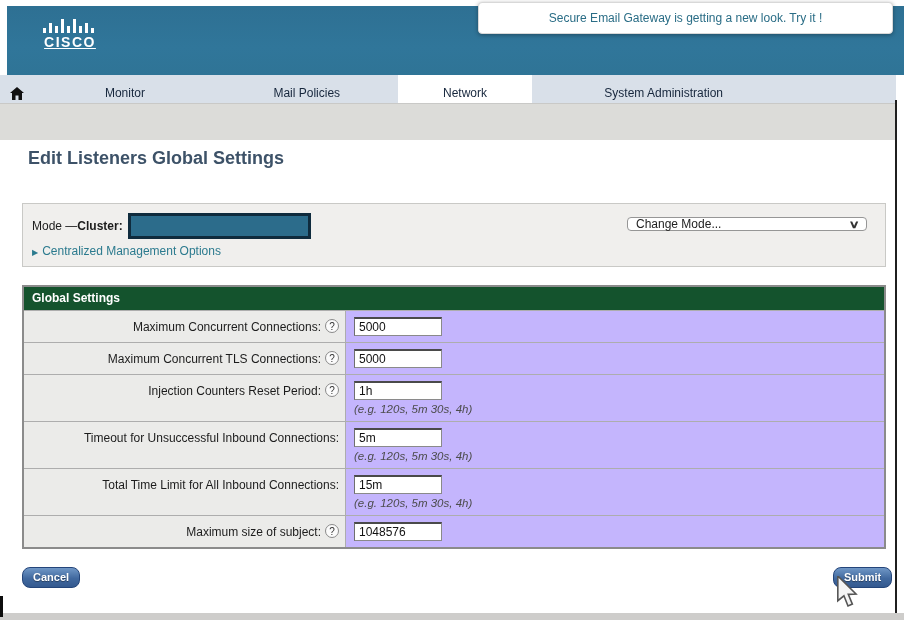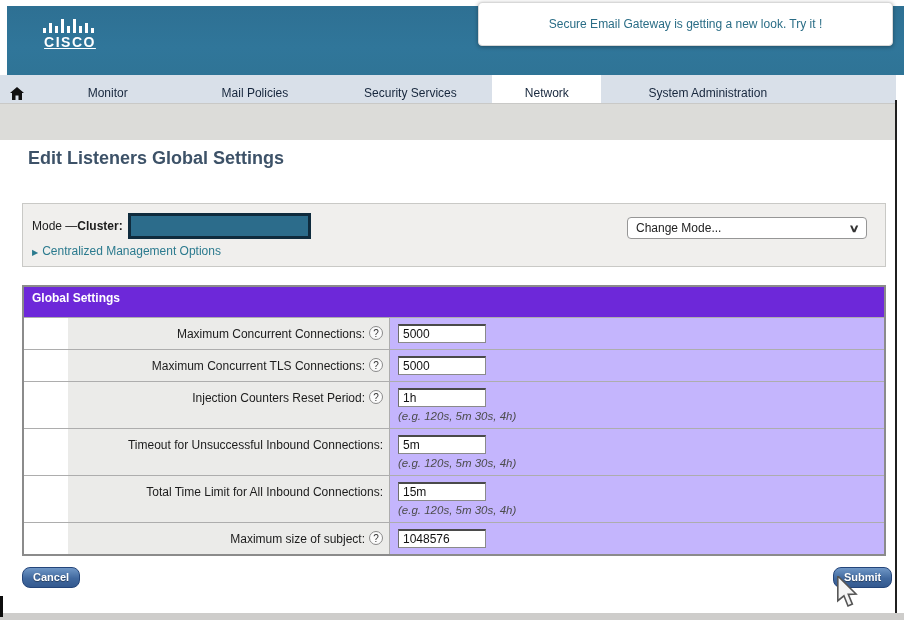--- a/index.html
+++ b/index.html
@@ -15,21 +15,21 @@
     background: linear-gradient(180deg,#2e7093 0%,#30769a 60%,#2f7496 100%);
   }
   .brand { position:absolute; left:28px; top:13px; width:70px; text-align:center; }
   .brand-bars { display:block; margin:0 auto 1px auto; }
   .brand-name { color:#fff; font-weight:bold; font-size:14px; letter-spacing:1.5px; line-height:14px;text-decoration:underline; }
   .product { position:absolute; left:112px; top:12px; }
   .product-name { color:#fdfdfd; font-size:16px; font-weight:bold; letter-spacing:.2px; }
   .product-model { color:#b9d3e2; font-size:11px; margin-top:3px; }
   
   .banner {
-    position:absolute; right:11px; top:2px; width:415px; height:44px; z-index:6;
+    position:absolute; right:11px; top:2px; width:415px; height:32px; z-index:6;
     background:#fff; border:1px solid #d8d8d8; border-radius:4px;
     box-shadow:0 1px 4px rgba(0,0,0,.35);
     display:flex; align-items:center; justify-content:center;
     color:#2a6d86; font-size:12px;
   }
   
   .nav {
     position:absolute; left:0; top:75px; width:896px; height:36px;
     background:#d9e0e9; display:flex; font-size:12px; color:#16263c;
   }
@@ -46,39 +46,39 @@
   
   .mode-box {
     position:absolute; left:22px; top:203px; width:864px; height:64px;
     background:#f0efed; border:1px solid #c9c9c6;
   }
   .mode-line { position:absolute; left:9px; top:9px; display:flex; align-items:center; font-size:12px; }
   .mode-bold { font-weight:bold; }
   .redacted { display:inline-block; width:183px; height:26px; margin-left:5px;
     background:#2c6c8b; border:3px solid #0f2b3d; }
   .mode-select {
-    position:absolute; right:18px; top:13px; width:240px; height:22px;
+    position:absolute; right:18px; top:13px; width:240px; height:14px;
     background:#fff; border:1px solid #969696; border-radius:4px;
     display:flex; align-items:center; justify-content:space-between;
     padding:0 8px; font-size:12px; color:#222; cursor:default;
   }
   .chev { font-size:11px; font-weight:bold; color:#333; transform:scaleX(1.4); }
   .cm-link { position:absolute; left:9px; bottom:8px; font-size:12px; color:#2b7a8e; cursor:pointer; }
   .cm-link .arrow { font-size:8px; margin-right:4px; color:#2b7a8e; }
   
   .gs-table {
     position:absolute; left:22px; top:285px; width:864px;
     border:2px solid #8b8b8b; background:#fff;
   }
-  .gs-header { background:#6d28d9; color:#fff; font-weight:bold; font-size:12px; padding:4px 8px 12px 8px; }
+  .gs-header { background:#14532d; color:#fff; font-weight:bold; font-size:12px; padding:4px 8px 5px 8px; }
   .row { display:flex; border-top:1px solid #adadad; }
   .cl {
     width:322px; background:#ebebe9; border-right:1px solid #adadad;
     display:flex; align-items:flex-start; justify-content:flex-end;
-    text-align:right; padding:8px 6px 8px 4px; font-size:12px; gap:4px;margin-left:44px;
+    text-align:right; padding:8px 6px 8px 4px; font-size:12px; gap:4px;
   }
   .cl .lbl { padding-top:1px; }
   .help {
     display:inline-flex; width:14px; height:14px; border-radius:50%;
     border:1px solid #8a8a8a; background:#fbfbfb; color:#333;
     font-size:10px; align-items:center; justify-content:center; flex:0 0 auto; cursor:pointer;
   }
   .cv { flex:1; background:#c4b5fd; padding:6px 8px 6px 8px; }
   input.val {
     width:88px; height:19px; font-size:12px; padding:1px 4px;
@@ -134,23 +134,20 @@
       <svg width="14" height="13" viewBox="0 0 14 13">
         <path d="M7 0 L14 6 L12 6 L12 13 L8.5 13 L8.5 8.5 L5.5 8.5 L5.5 13 L2 13 L2 6 L0 6 Z" fill="#111"></path>
       </svg>
     </div>
     <div class="tab t1">
         <span>Monitor</span>
       </div>
     <div class="tab t2">
         <span>Mail Policies</span>
       </div>
-    <div class="tab t3">
-        <span>Security Services</span>
-      </div>
     <div class="tab t4 active">
         <span>Network</span>
       </div>
     <div class="tab t5">
         <span>System Administration</span>
       </div>
     <div class="spacer"></div>
   </div>
 
   <div class="band"></div>

